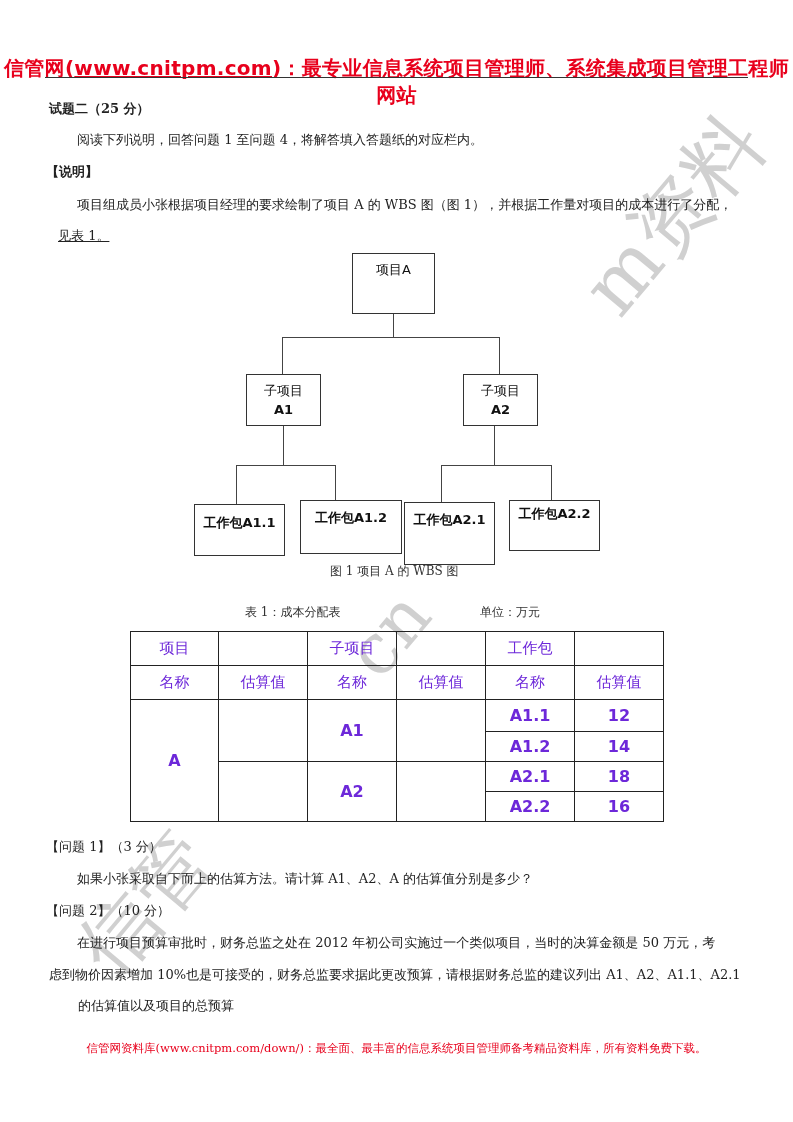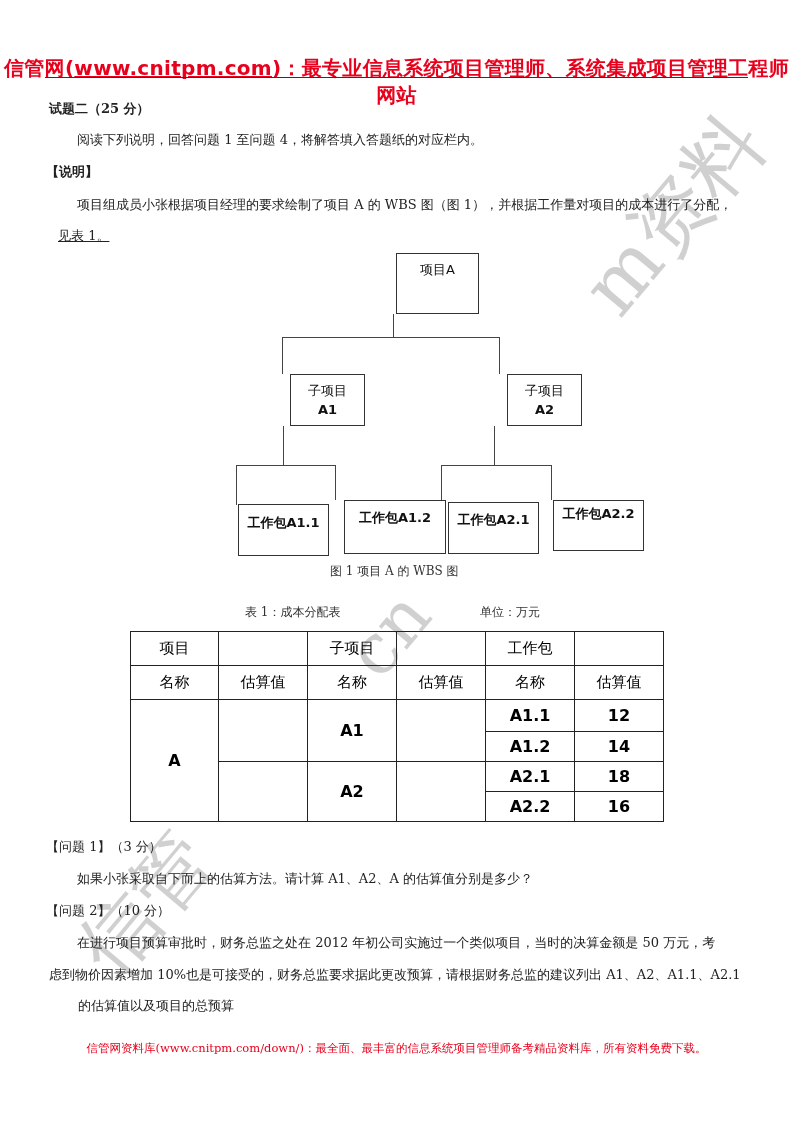--- a/index.html
+++ b/index.html
@@ -15,30 +15,30 @@
     font-family: "DejaVu Sans", "Liberation Sans", sans-serif;
     letter-spacing: 0.3px;
   }
   .header .url { text-decoration: underline; }
   .header-rule { left: 45px; top: 77px; width: 703px; height: 1px; background: #333; }
   .p { font-size: 13px; line-height: 20px; white-space: nowrap; }
   .bold { font-weight: bold; }
   .box {
     position: absolute; border: 1.3px solid #333; background: #fff;
     box-sizing: border-box; text-align: center;
-    font-family: "DejaVu Sans", "Liberation Sans", sans-serif; font-size: 13px; color: #111; margin-left: 44px;
+    font-family: "DejaVu Sans", "Liberation Sans", sans-serif; font-size: 13px; color: #111;
   }
   .line { position: absolute; background: #444; }
   .caption { font-size: 12px; color: #333; }
   table.cost {
     position: absolute; left: 130px; top: 631px; border-collapse: collapse;
     font-family: "DejaVu Sans", "Liberation Sans", sans-serif; font-size: 15px;
   }
   table.cost td {
-    border: 1.3px solid #222; text-align: center; padding: 0; color: #000000;
+    border: 1.3px solid #222; text-align: center; padding: 0; color: #6d28d9;
   }
   table.cost td.b { font-weight: bold; font-size: 16px; }
   .footer {
     left: 0; top: 1041px; width: 793px; text-align: center;
     color: #e8001c; font-size: 11.5px;
   }
   .wm {
     position: absolute; color: rgba(150,150,150,0.45);
     font-family: "DejaVu Serif", serif; pointer-events: none;
     white-space: nowrap;
@@ -90,21 +90,21 @@
   <div class="line" style="left:441px; top:465px; width:110px; height:1.3px;"></div>
   <div class="line" style="left:441px; top:465px; width:1.3px; height:38px;"></div>
   <div class="line" style="left:551px; top:465px; width:1.3px; height:35px;"></div>
 
   <div class="box bold" style="left:194px; top:504px; width:91px; height:52px; padding-top:9px;">
     <span>工作包A1.1</span>
   </div>
   <div class="box bold" style="left:300px; top:500px; width:102px; height:54px; padding-top:8px;">
     <span>工作包A1.2</span>
   </div>
-  <div class="box bold" style="left:404px; top:502px; width:91px; height:52px; padding-top:8px;">
+  <div class="box bold" style="left:404px; top:502px; width:91px; height:63px; padding-top:8px;">
     <span>工作包A2.1</span>
   </div>
   <div class="box bold" style="left:509px; top:500px; width:91px; height:51px; padding-top:4px;">
     <span>工作包A2.2</span>
   </div>
 
   <div class="abs caption" style="left:330px; top:563px;">图 1 项目 A 的 WBS 图</div>
 </div>
 
 <div class="abs caption" style="left:245px; top:604px;">表 1：成本分配表</div>

